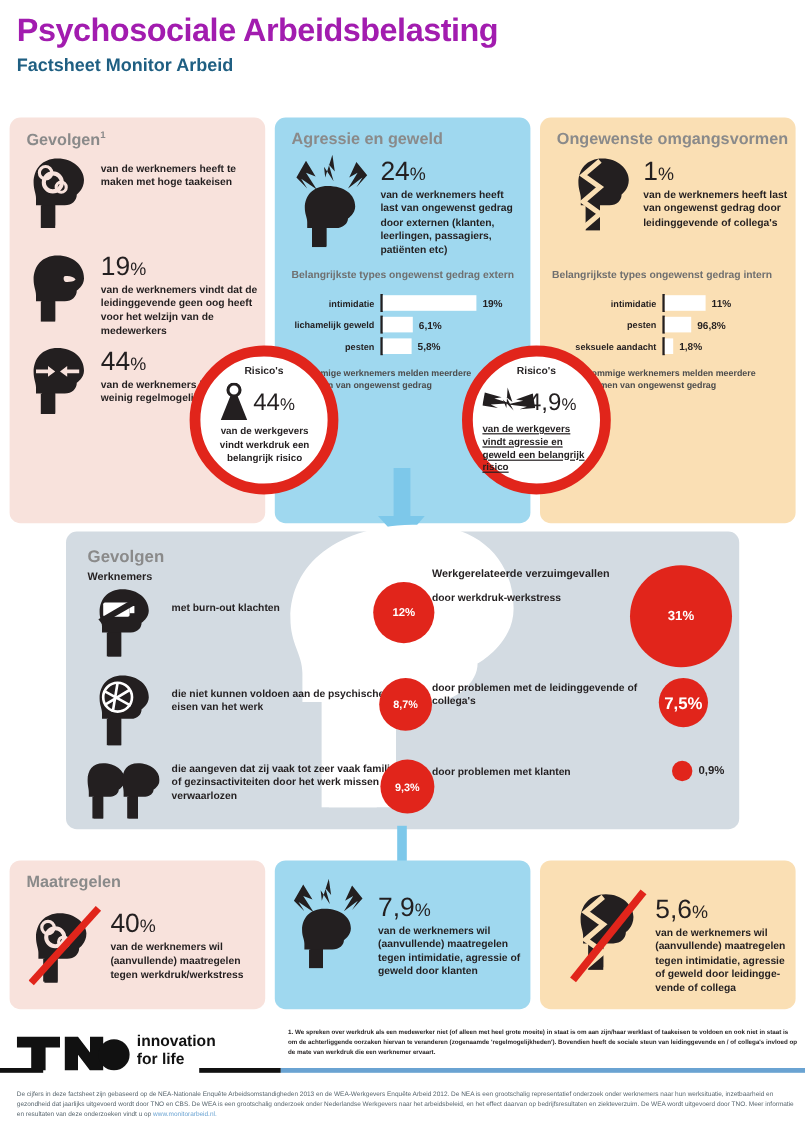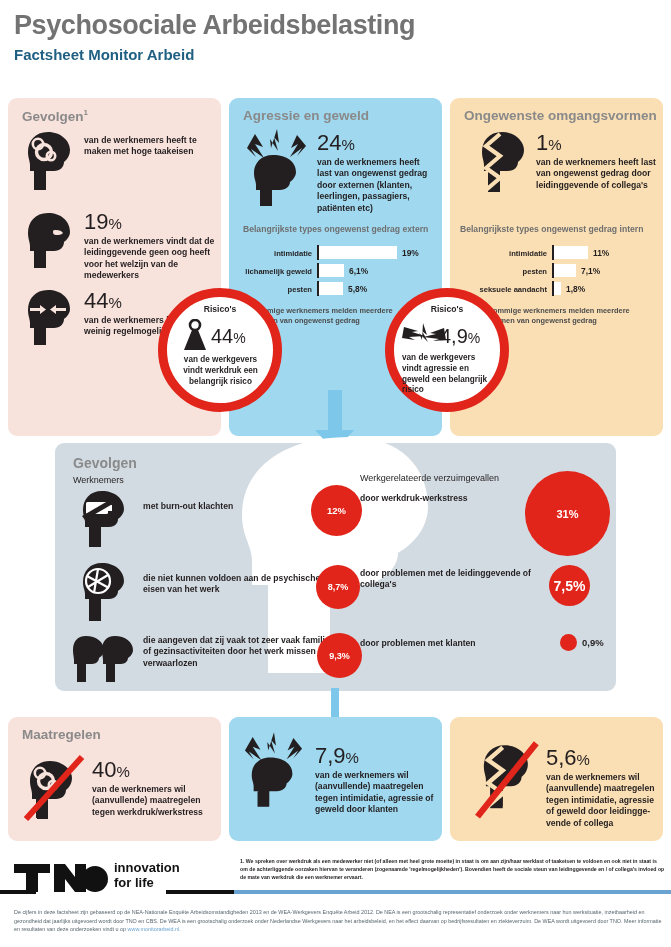--- a/index.html
+++ b/index.html
@@ -8,21 +8,21 @@
     background: #ffffff;
     font-family: "Liberation Sans", sans-serif;
     overflow: hidden;
   }
   .page { position: relative; width: 671px; height: 947px; }
 
   
   .hdr-title {
     position: absolute; left: 14px; top: 10px;
     font-size: 27px; font-weight: bold; letter-spacing: -0.4px;
-    color: #737373;
+    color: #a21caf;
   }
   .hdr-sub {
     position: absolute; left: 14px; top: 46px;
     font-size: 15px; font-weight: bold; color: #1f5f82;
   }
 
   
   .card { position: absolute; border-radius: 9px; }
   .card-pink   { background: #f8e2dc; }
   .card-blue   { background: #9fd8ef; }
@@ -94,21 +94,21 @@
   .risk-desc {
     position: absolute; left: 8px; right: 7px;
     font-size: 8.2px; font-weight: bold; color: #231f20; line-height: 1.32;
   }
 
   
   .arrow-down { position: absolute; }
 
   
   .gev-sub {
-    position: absolute; font-size: 9px; font-weight: normal; color: #231f20; text-align: right;
+    position: absolute; font-size: 9px; font-weight: bold; color: #231f20; text-align: right;
   }
   .gev-text {
     position: absolute; font-size: 8.6px; font-weight: bold;
     color: #231f20; line-height: 1.32;
   }
   .bubble {
     position: absolute; border-radius: 50%; background: #e1251b;
     display: flex; align-items: center; justify-content: center;
     color: #ffffff; font-weight: bold;
   }
@@ -247,21 +247,21 @@
     <div class="bar-row" style="left:102px; top:148px; width:100px;">
       <div class="bar-axis"></div>
       <div class="bar-label">intimidatie</div>
       <div class="bar-fill" style="width:34px;"></div>
       <div class="bar-val" style="left:36px;">11%</div>
     </div>
     <div class="bar-row" style="left:102px; top:166px; width:100px;">
       <div class="bar-axis"></div>
       <div class="bar-label">pesten</div>
       <div class="bar-fill" style="width:22px;"></div>
-      <div class="bar-val" style="left:24px;">7,1%</div>
+      <div class="bar-val" style="left:24px;">96,8%</div>
     </div>
     <div class="bar-row" style="left:102px; top:184px; width:100px;">
       <div class="bar-axis"></div>
       <div class="bar-label">seksuele aandacht</div>
       <div class="bar-fill" style="width:7px;"></div>
       <div class="bar-val" style="left:9px;">1,8%</div>
     </div>
 
     <div class="bars-note" style="left:38px; top:208px; width:168px;">Sommige werknemers melden meerdere vormen van ongewenst gedrag</div>
   </div>
@@ -283,21 +283,21 @@
     <svg style="position:absolute; left:8px; top:25px;" width="44" height="26" viewBox="0 0 44 26">
       <g fill="#231f20">
         <path d="M2 5l14 4-6 1 13 4-16 1 6 3-13-2z"></path>
         <path d="M21 1l4 12-5-4 6 11-9-9 3 7z"></path>
         <path d="M42 6l-14 5 6 1-13 3 16 2-6 2 13-1z"></path>
       </g>
     </svg>
     <div class="risk-num" style="left:46px; top:28px;">
       <span>4,9</span><span class="pct">%</span>
     </div>
-    <div class="risk-desc" style="top:56px;">van de werkgevers vindt agressie en geweld een belangrijk risico</div>
+    <div class="risk-desc" style="top:56px;text-decoration:underline;">van de werkgevers vindt agressie en geweld een belangrijk risico</div>
   </div>
 
   <svg class="arrow-down" style="left:308px; top:390px;" width="54" height="62" viewBox="0 0 54 62">
     <path fill="#7dc8ea" d="M20 0h14v40h12L27 62 7 40h13z"></path>
   </svg>
 
   <div class="card card-grey" style="left:55px; top:443px; width:561px; height:248px;">
     <div class="card-title" style="left:18px; top:12px; font-size:14px;">Gevolgen</div>
 
     <svg style="position:absolute; left:185px; top:-6px;" width="190" height="236" viewBox="0 0 190 236">

